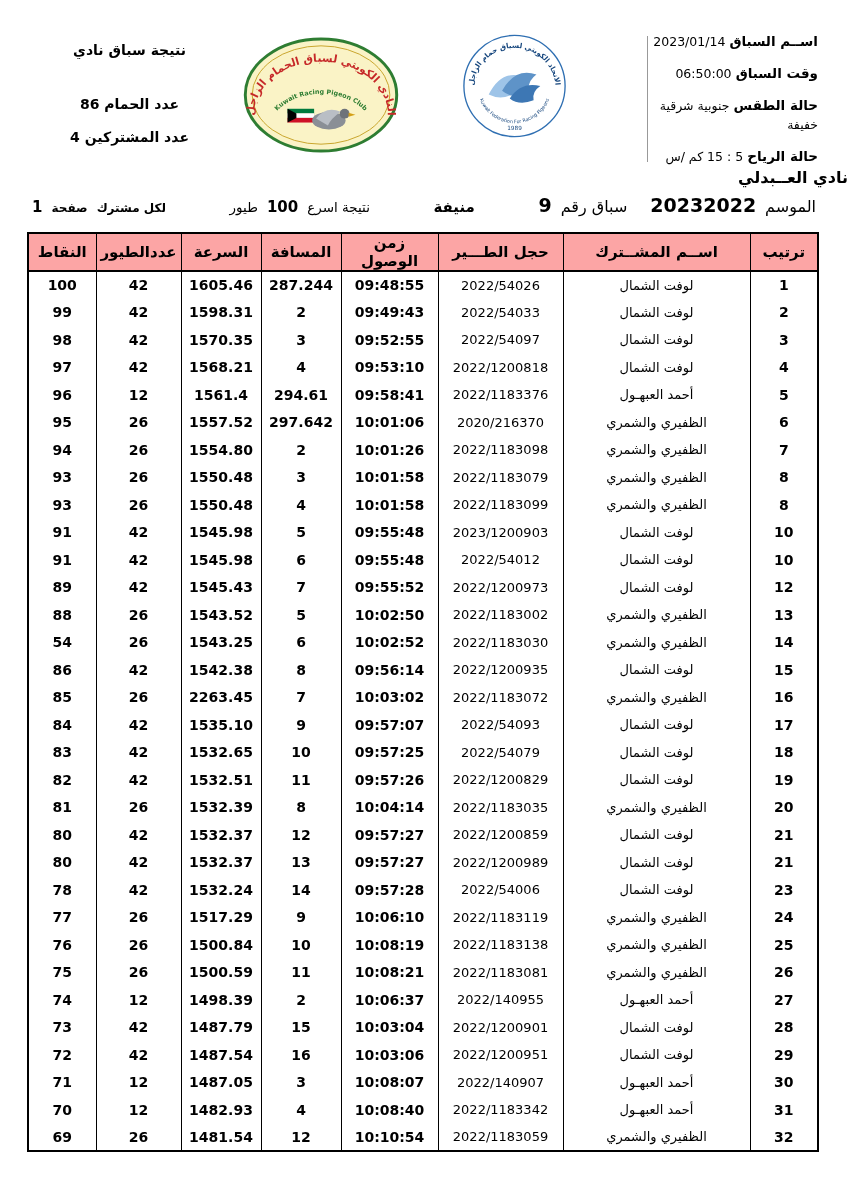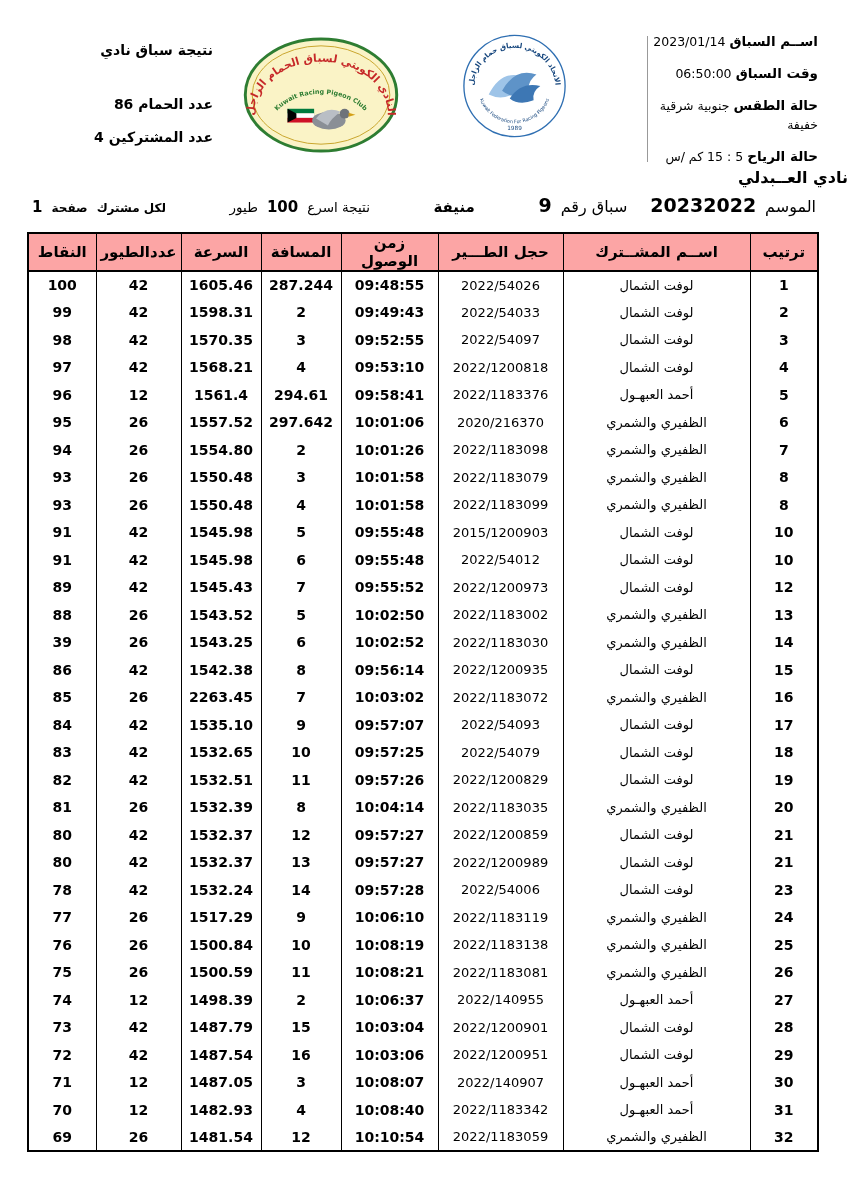--- a/index.html
+++ b/index.html
@@ -12,21 +12,21 @@
   .info-line { margin-bottom: 13px; line-height: 19px; font-size: 13px; }
   .info-line .lbl { font-weight: bold; font-size: 13.5px; }
   .info-line .val { font-weight: normal; font-size: 12.5px; }
   .vline { position: absolute; top: 36px; right: 200px; height: 126px; width: 0; border-left: 1px solid #999; }
 
   
   .fed-logo { position: absolute; top: 32px; left: 462px; }
   .club-logo { position: absolute; top: 36px; left: 242px; }
 
   
-  .left-info { position: absolute; top: 42px; left: 58px; width: 155px; }
+  .left-info { position: absolute; top: 42px; left: 52px; width: 155px; text-align: center; }
   .left-info .title { font-weight: bold; font-size: 14px; margin-bottom: 38px; }
   .left-info .stat { font-weight: bold; font-size: 14px; margin-bottom: 17px; }
 
   .club-title { position: absolute; top: 168px; left: 0; width: 100%; text-align: right; font-size: 16px; font-weight: bold; }
 
   
   .meta-row { position: absolute; top: 194px; right: 32px; left: 32px; display: flex; justify-content: space-between; align-items: baseline; }
   .grp { display: flex; align-items: baseline; gap: 9px; }
   .m-lbl { font-weight: normal; font-size: 16px; }
   .m-big { font-weight: bold; font-size: 19px; }
@@ -266,21 +266,21 @@
           <td class="c-ring">2022/1183099</td>
           <td class="c-arrival">10:01:58</td>
           <td class="c-distance">4</td>
           <td class="c-speed">1550.48</td>
           <td class="c-birds">26</td>
           <td class="c-points">93</td>
         </tr>
         <tr>
           <td class="c-rank">10</td>
           <td class="c-name">لوفت الشمال</td>
-          <td class="c-ring">2015/1200903</td>
+          <td class="c-ring">2023/1200903</td>
           <td class="c-arrival">09:55:48</td>
           <td class="c-distance">5</td>
           <td class="c-speed">1545.98</td>
           <td class="c-birds">42</td>
           <td class="c-points">91</td>
         </tr>
         <tr>
           <td class="c-rank">10</td>
           <td class="c-name">لوفت الشمال</td>
           <td class="c-ring">2022/54012</td>
@@ -311,21 +311,21 @@
           <td class="c-points">88</td>
         </tr>
         <tr>
           <td class="c-rank">14</td>
           <td class="c-name">الظفيري والشمري</td>
           <td class="c-ring">2022/1183030</td>
           <td class="c-arrival">10:02:52</td>
           <td class="c-distance">6</td>
           <td class="c-speed">1543.25</td>
           <td class="c-birds">26</td>
-          <td class="c-points">39</td>
+          <td class="c-points">54</td>
         </tr>
         <tr>
           <td class="c-rank">15</td>
           <td class="c-name">لوفت الشمال</td>
           <td class="c-ring">2022/1200935</td>
           <td class="c-arrival">09:56:14</td>
           <td class="c-distance">8</td>
           <td class="c-speed">1542.38</td>
           <td class="c-birds">42</td>
           <td class="c-points">86</td>

